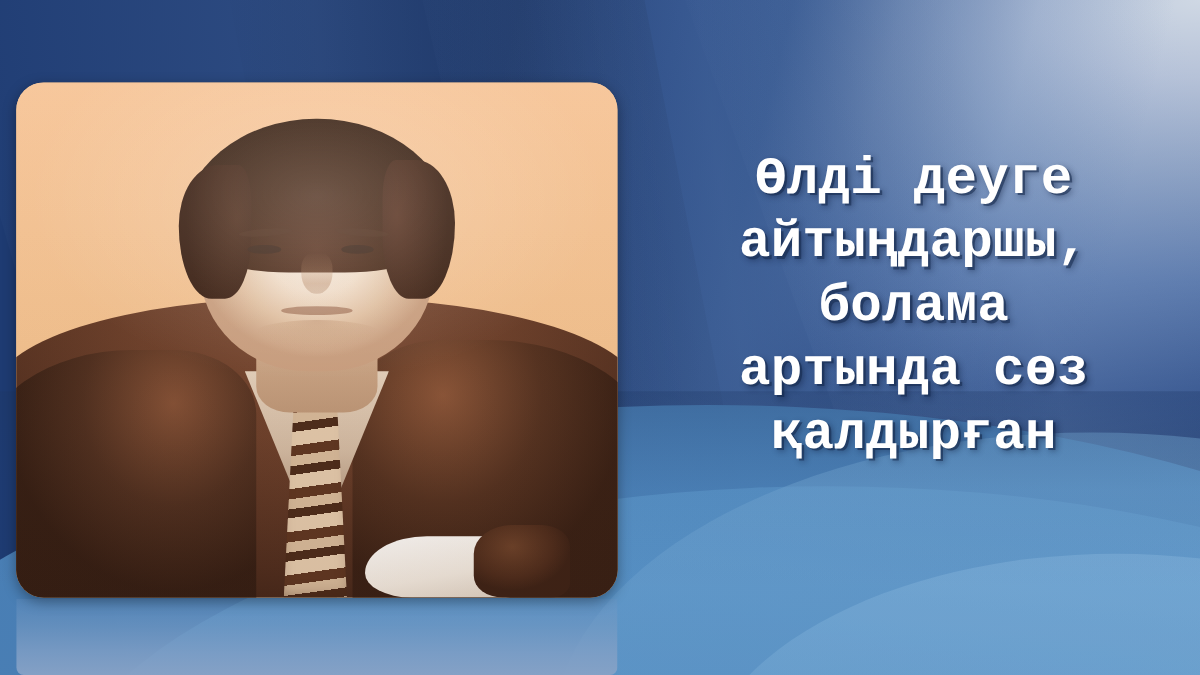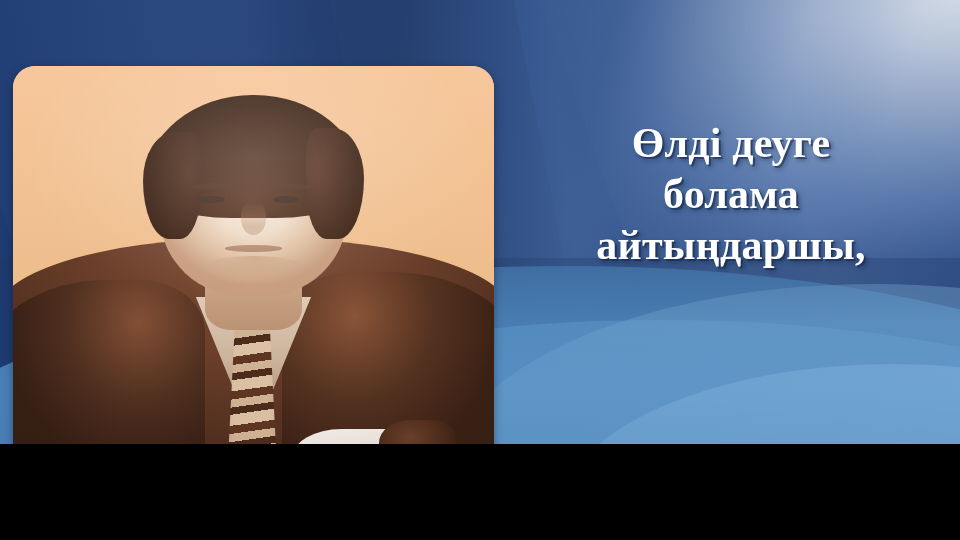--- a/index.html
+++ b/index.html
@@ -4,23 +4,23 @@
 <title>Slide</title>
 <style>
   html, body {
     margin: 0;
     padding: 0;
     background: #000;
   }
   #slide {
     position: relative;
     width: 960px;
-    height: 444px;
+    height: 540px;
     overflow: hidden;
-    font-family: Liberation Serif, serif;
+    font-family: Liberation Mono, monospace;
     background: #24417a;
   }
 
   
   .bg-base {
     position: absolute;
     inset: 0;
     background:
       radial-gradient(120% 95% at 100% 0%,
         #cfd8e4 0%,
@@ -436,17 +436,19 @@
         <div class="pt-chin-shade"></div>
         <div class="pt-cuff"></div>
         <div class="pt-hand"></div>
         <div class="pt-veil"></div>
       </div>
     </div>
   </div>
 
   <div class="quote">
     <div class="quote-line">Өлді деуге</div>
+    <div class="quote-line">айтыңдаршы,</div>
     <div class="quote-line">болама</div>
-    <div class="quote-line">айтыңдаршы,</div>
+    <div class="quote-line">артында сөз</div>
+    <div class="quote-line">қалдырған</div>
   </div>
 
 </div>
 
 </body></html>

